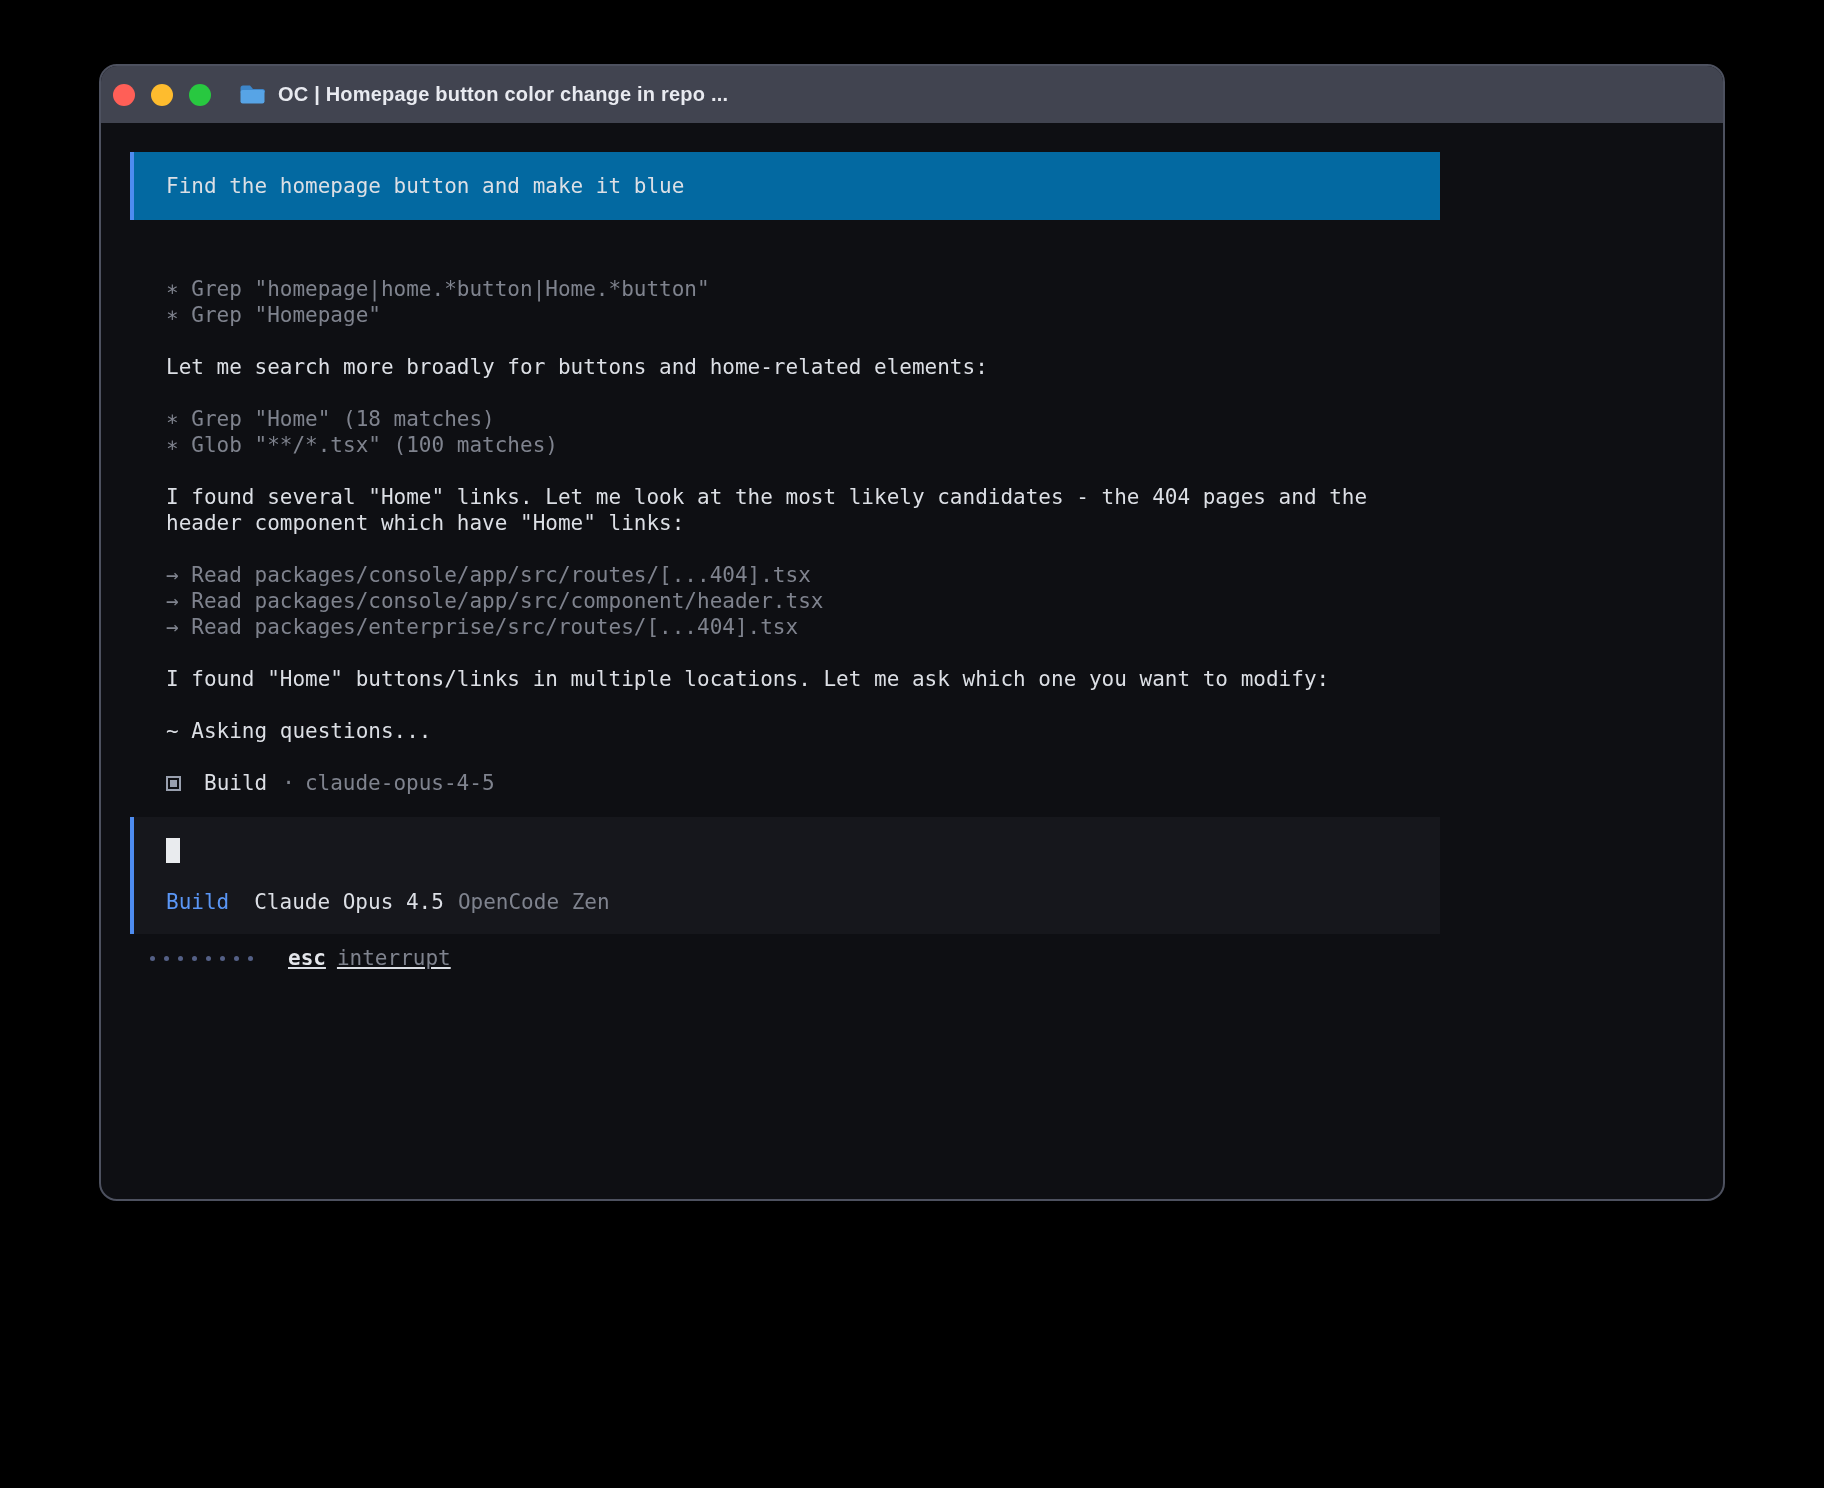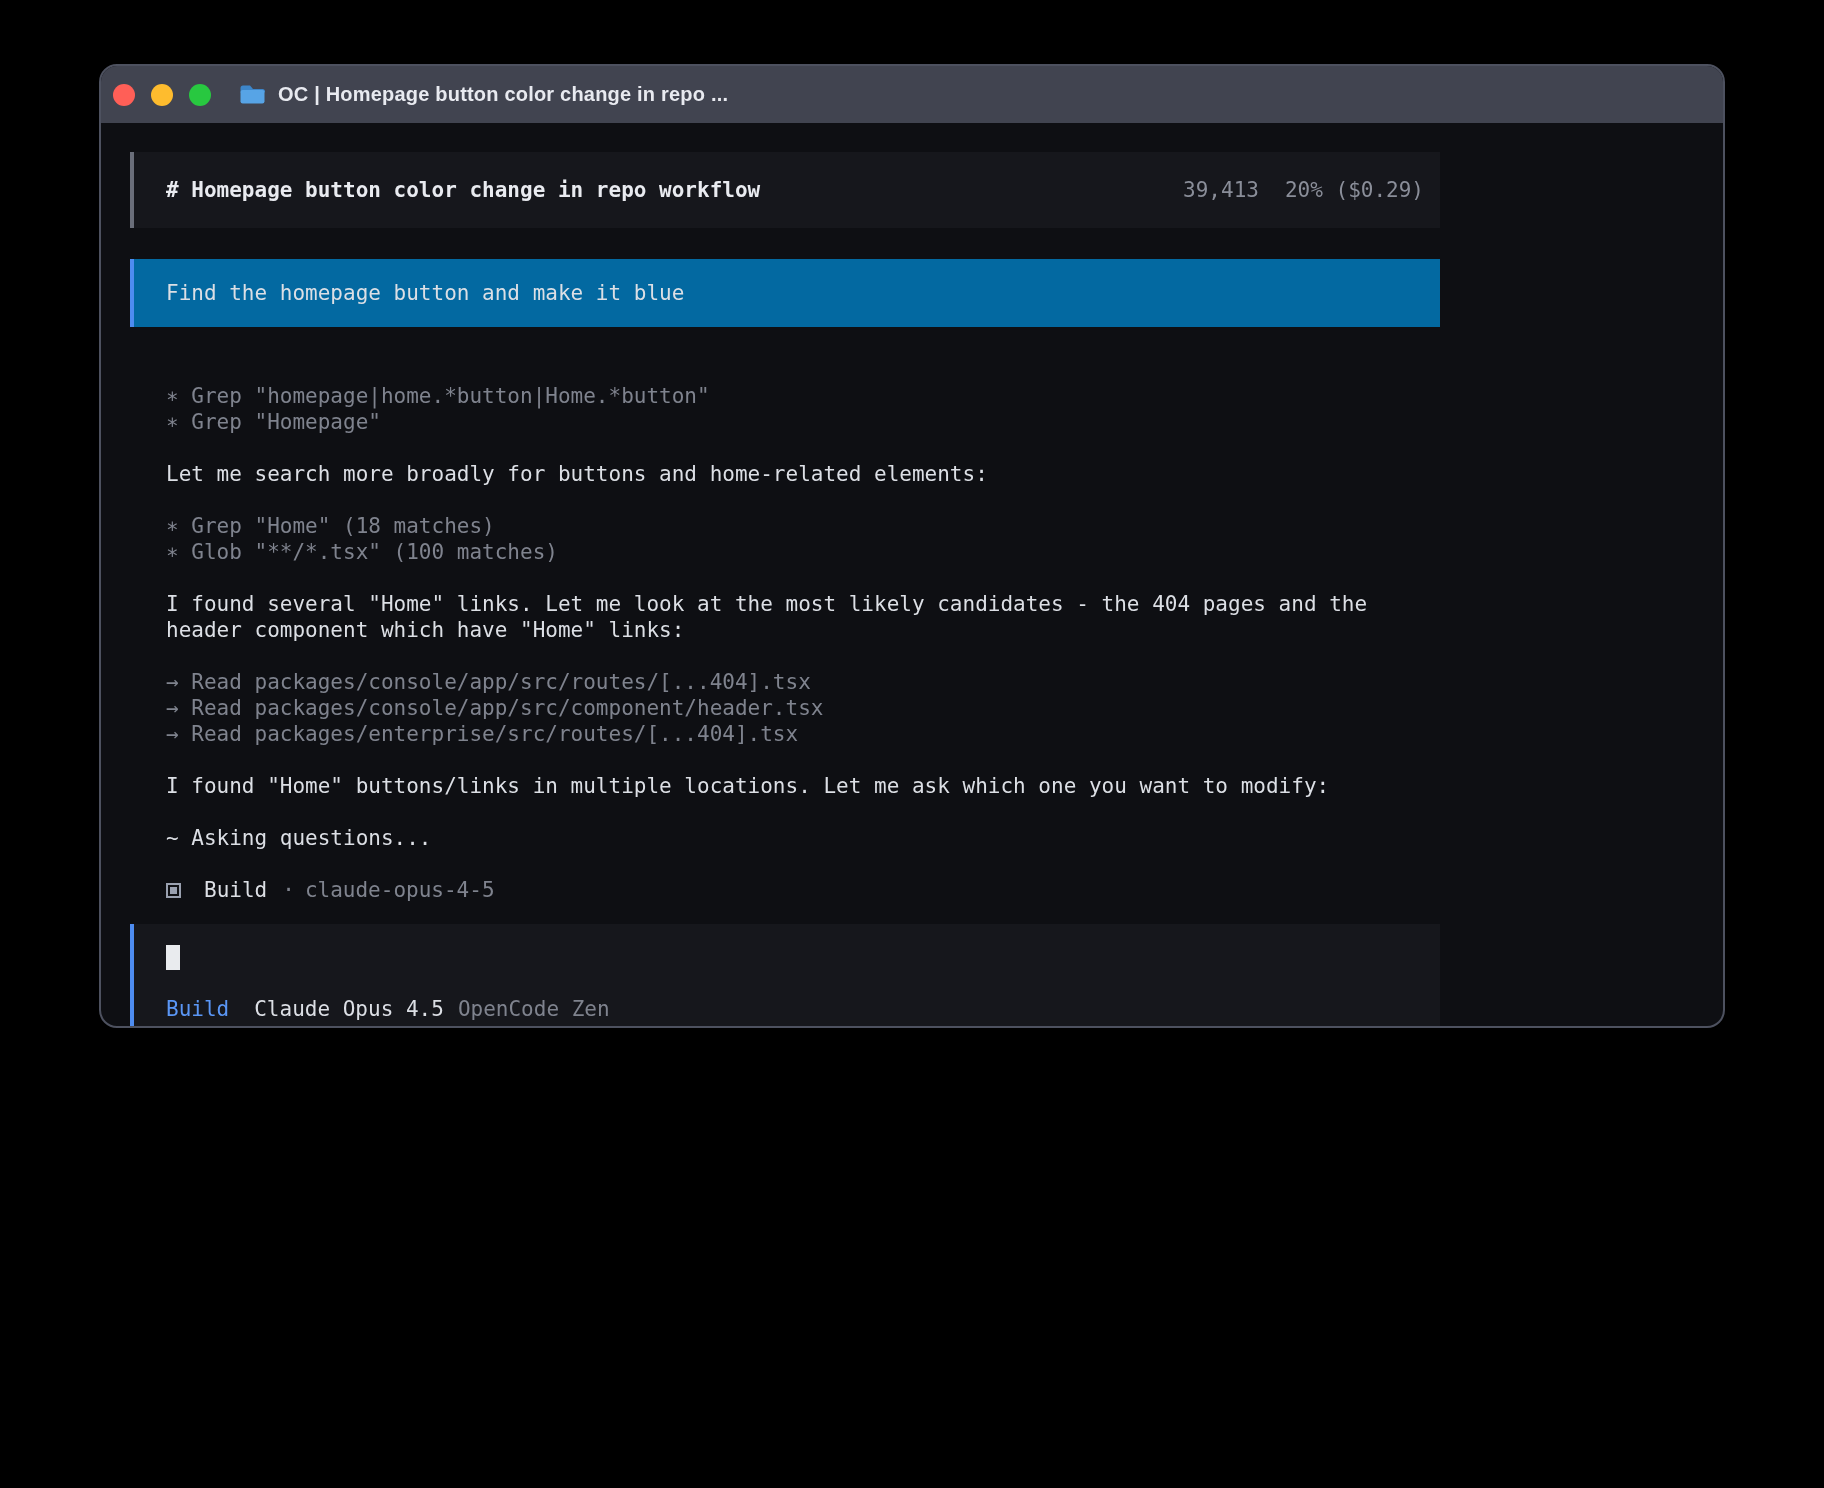--- a/index.html
+++ b/index.html
@@ -1,19 +1,19 @@
 <!DOCTYPE html>
 <html><head>
 <meta charset="utf-8">
 <style>
   * { margin:0; padding:0; box-sizing:border-box; }
   html, body { width:1824px; height:1488px; background:#000; overflow:hidden;
                font-family:"DejaVu Sans Mono","Liberation Mono",monospace; }
 
-  .window { position:absolute; left:99px; top:64px; width:1626px; height:964px;
+  .window { position:absolute; left:99px; top:64px; width:1626px; height:1137px;
             background:#0e0f13; border:2px solid #4d515f; border-radius:18px; overflow:hidden; }
 
   .titlebar { height:57px; background:#414450; display:flex; align-items:center;
               padding:0 20px 0 12px; }
   .lights { display:flex; gap:16px; margin-right:28px; }
   .light { width:22px; height:22px; border-radius:50%; }
   .light.red    { background:#ff5f57; }
   .light.yellow { background:#febc2e; }
   .light.green  { background:#28c840; }
   .folder { margin-right:12px; display:flex; align-items:center; }
@@ -77,27 +77,20 @@
       <svg width="27" height="21" viewBox="0 0 27 21">
         <path d="M1.5 4 q0-2.5 2.5-2.5 h7 l3 3.5 h9.5 q2.5 0 2.5 2.5 v0.5 h-24.5 z" fill="#3d86c9"></path>
         <rect x="1.5" y="6" width="24" height="13.5" rx="2.2" fill="#57a4e6"></rect>
       </svg>
     </span>
     <span class="wtitle">OC | Homepage button color change in repo ...</span>
   </div>
 
   <div class="content">
 
-    <div class="block session-header">
-      <span class="session-title"># Homepage button color change in repo workflow</span>
-      <span class="session-stats">
-        <span class="tokens">39,413</span>
-        <span>20% ($0.29)</span>
-      </span>
-    </div>
 
     <div class="block user-block">
       <div class="line">Find the homepage button and make it blue</div>
     </div>
 
     <div class="chat">
       <div class="sp"></div>
       <div class="line tool">∗ Grep "homepage|home.*button|Home.*button"</div>
       <div class="line tool">∗ Grep "Homepage"</div>
       <div class="sp"></div>

